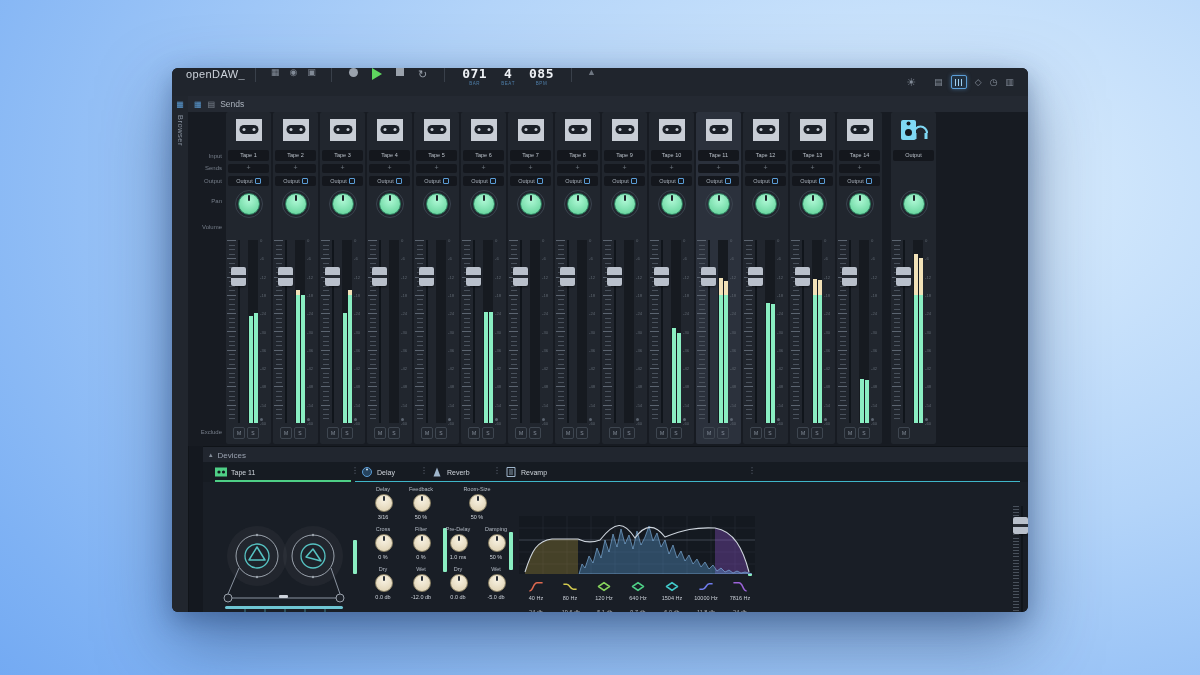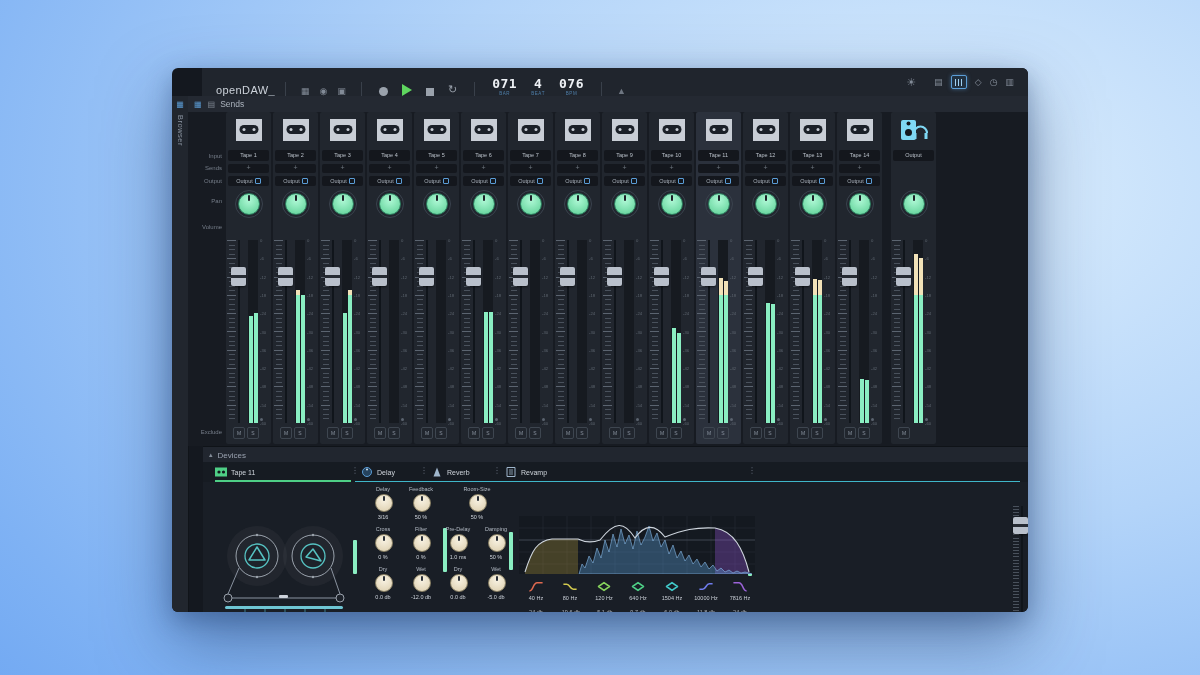--- a/index.html
+++ b/index.html
@@ -2,21 +2,21 @@
 <html><head>
 <meta charset="utf-8">
 <style>
   html,body{margin:0;padding:0;width:1200px;height:675px;overflow:hidden;
     font-family:"Liberation Sans",sans-serif;}
   body{background:radial-gradient(130% 150% at 78% 28%, #dceefd 0%, #b3d4f9 34%, #7fb2f4 68%, #5595ef 100%);}
   .window{position:absolute;left:172px;top:68px;width:856px;height:544px;background:#14181f;
     border-radius:6px;box-shadow:0 30px 70px rgba(25,55,105,.5), 0 8px 24px rgba(25,55,105,.35);overflow:hidden;}
   
   .titlebar{position:absolute;left:0;top:0;right:0;height:28px;background:#20252d;border-bottom:1px solid #0d1015;
-    display:flex;align-items:flex-end;margin-left:30px;}
+    display:flex;align-items:flex-start;}
   .logo{color:#cdd3db;font-size:11px;margin-left:14px;letter-spacing:.4px;}
   .logo .cursor{color:#9aa2ac;}
   .tb-div{width:1px;height:14px;background:#39404a;margin:0 10px;}
   .tb-ico{color:#828b97;font-size:9px;margin:0 5px;line-height:1;}
   .rec{width:9px;height:9px;border-radius:50%;background:#9aa2ac;margin:0 7px;}
   .play{width:0;height:0;border-left:10px solid #5fd65f;border-top:6px solid transparent;border-bottom:6px solid transparent;margin:0 7px;}
   .stop{width:8px;height:8px;background:#9aa2ac;margin:0 7px;}
   .loop{color:#9aa2ac;font-size:11px;margin:0 7px;}
   .timeseg{display:flex;flex-direction:column;align-items:center;margin:0 7px;}
   .timeseg .num{font-family:"DejaVu Sans Mono",monospace;font-weight:bold;font-size:13px;color:#eef1f5;line-height:12px;letter-spacing:.5px;}
@@ -116,21 +116,21 @@
     <span class="tb-div"></span>
     <span class="timeseg">
       <span class="num">071</span>
       <span class="lab">BAR</span>
     </span>
     <span class="timeseg">
       <span class="num">4</span>
       <span class="lab">BEAT</span>
     </span>
     <span class="timeseg">
-      <span class="num">076</span>
+      <span class="num">085</span>
       <span class="lab">BPM</span>
     </span>
     <span class="tb-div"></span>
     <span class="tb-ico" style="opacity:.8">▲</span>
     <div class="tb-right">
       <span class="mini-ico" style="font-size:11px;margin-right:14px">☀</span>
       <span class="mini-ico">▤</span>
       <span class="mixer-ico">
           <i></i>
           <i></i>

